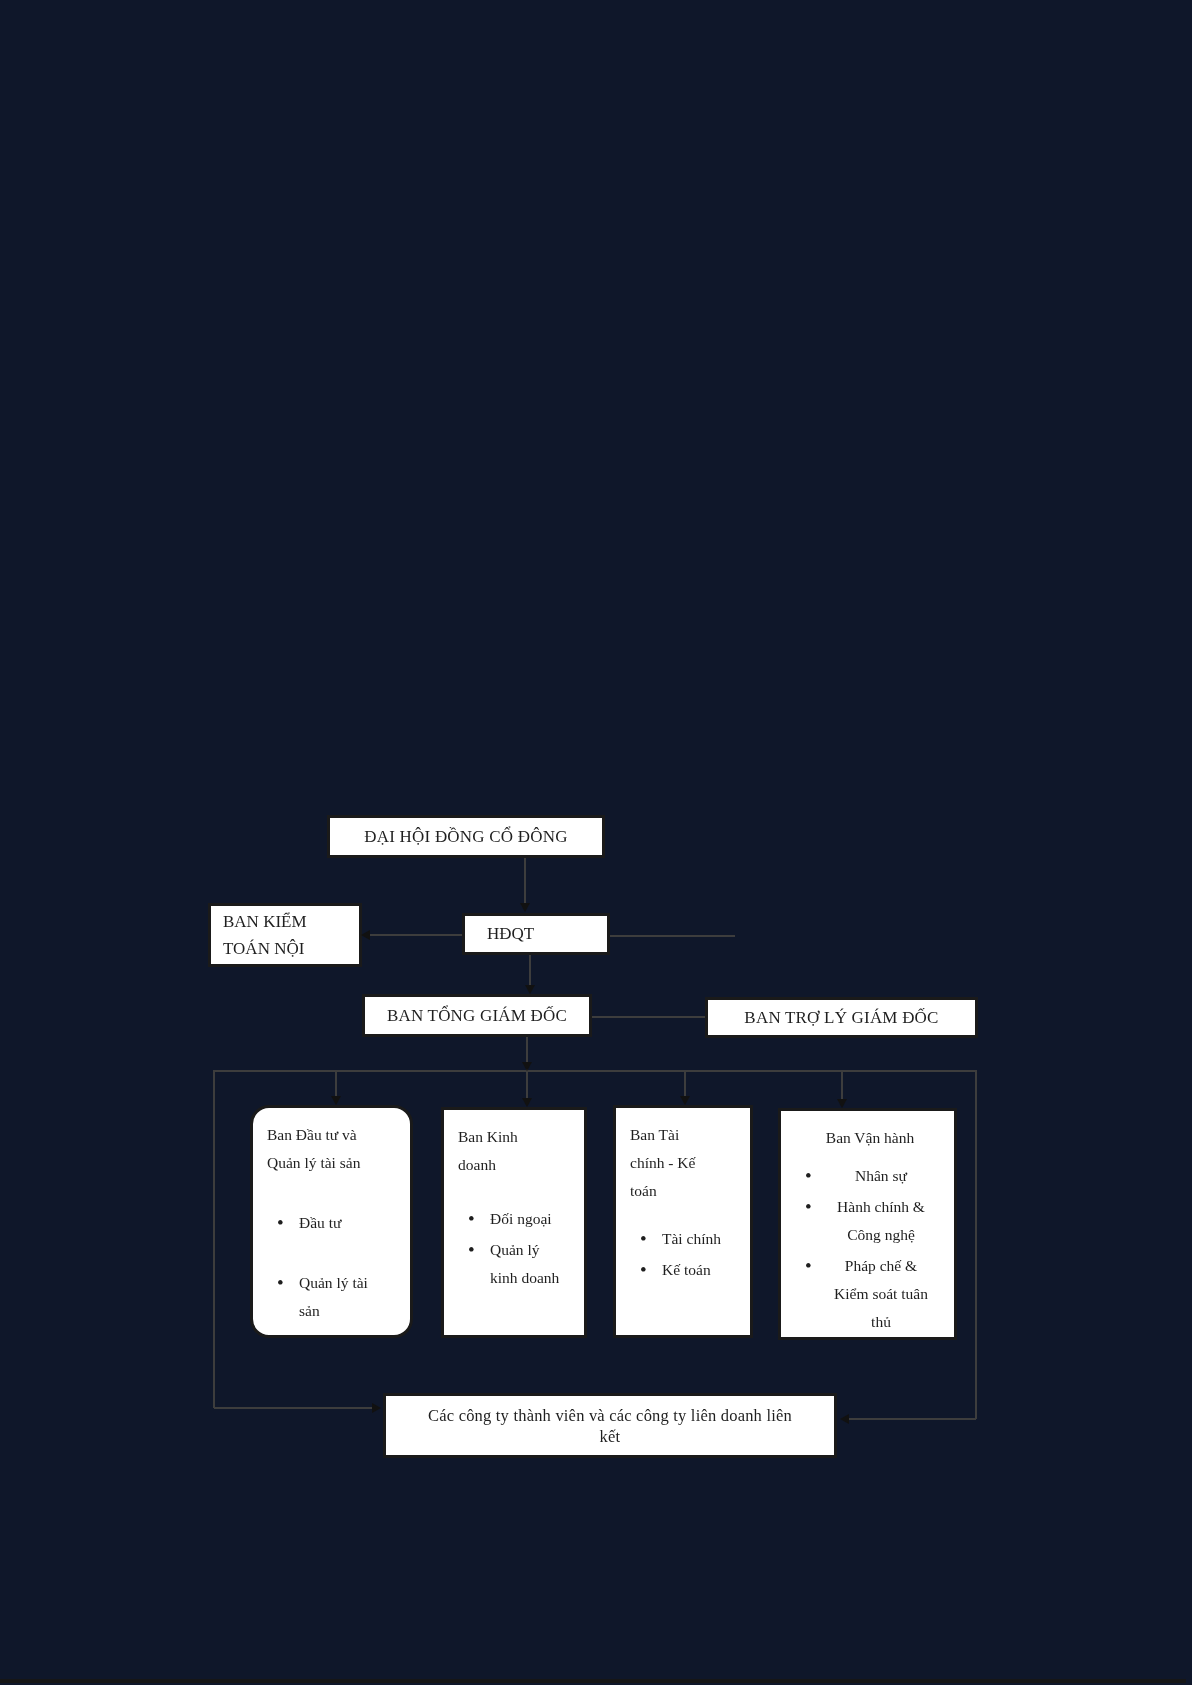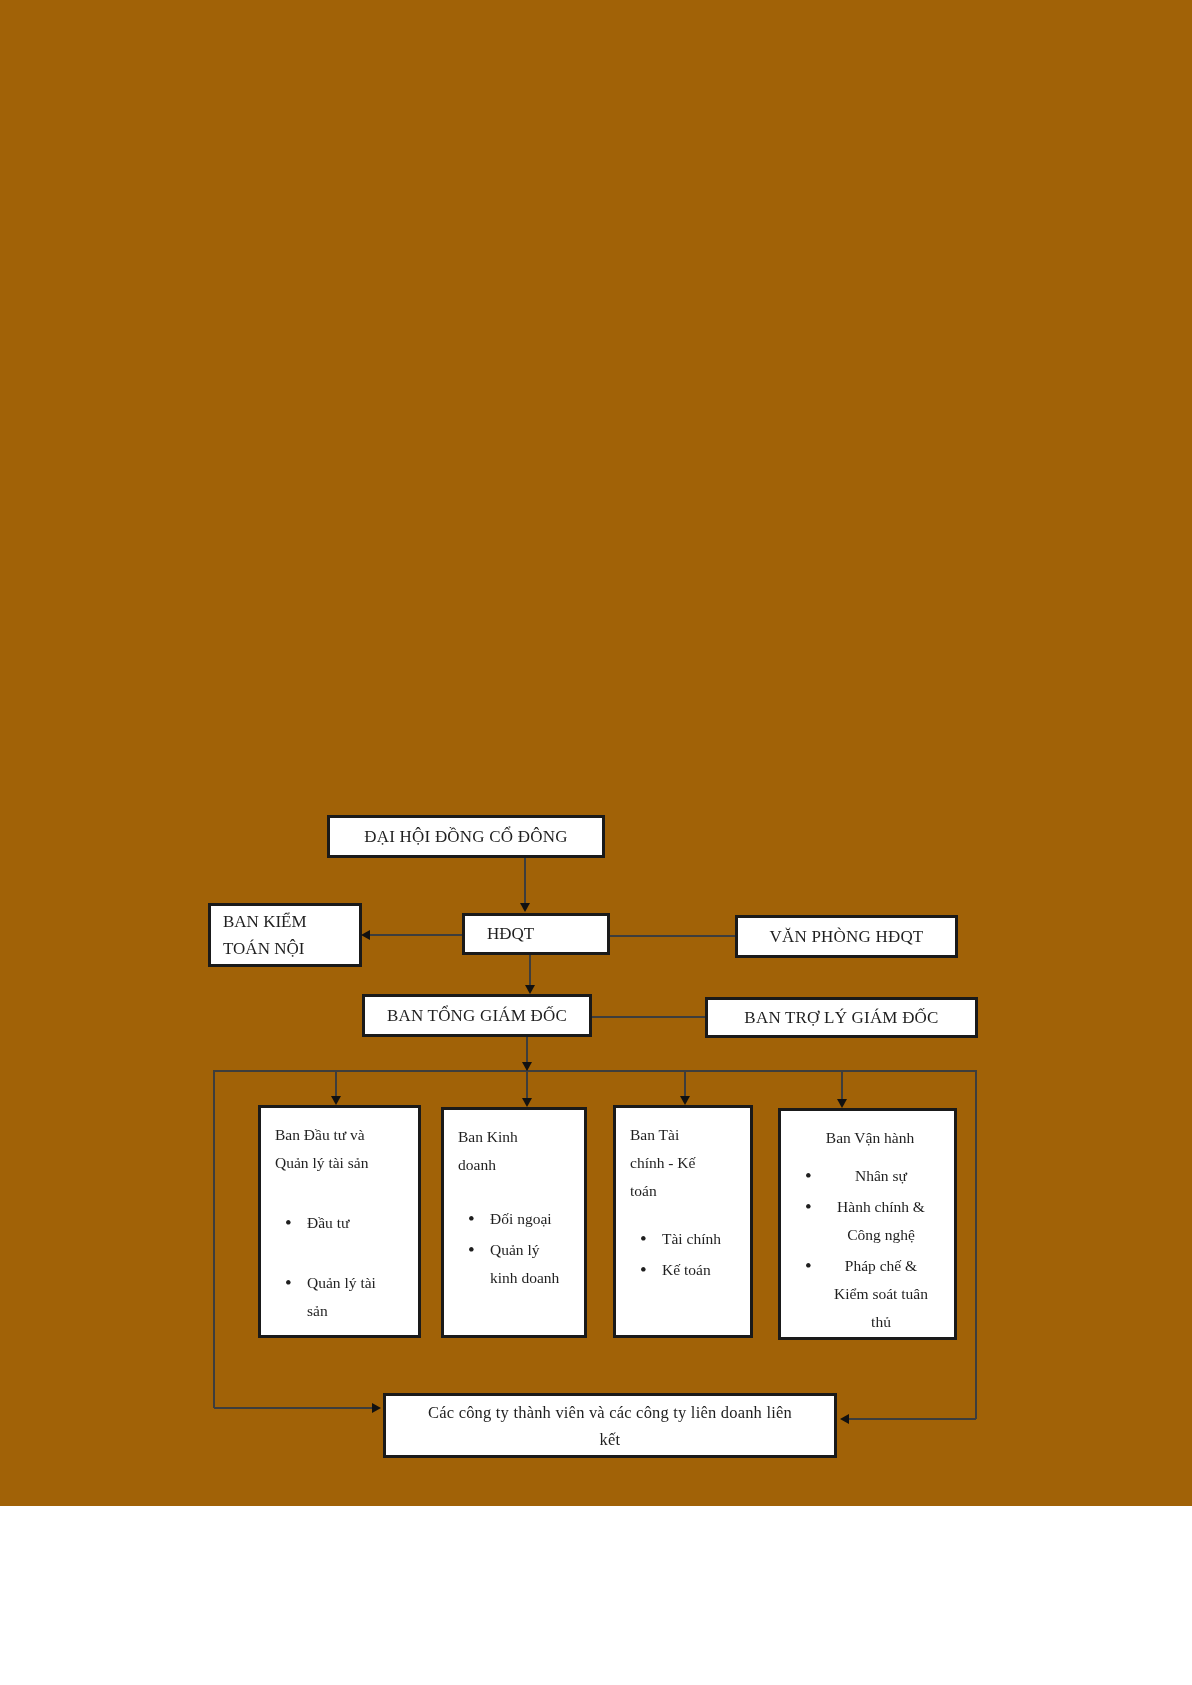--- a/index.html
+++ b/index.html
@@ -1,18 +1,18 @@
 <!DOCTYPE html>
 <html lang="vi"><head>
 <meta charset="utf-8">
 <style>
   html,body{margin:0;padding:0;background:#ffffff;}
   *{box-sizing:border-box;}
   .canvas{
-    position:relative;width:1192px;height:1506px;background:#a16207;overflow:hidden;
+    position:relative;width:1192px;height:1685px;background:#0f172a;overflow:hidden;
     font-family:"Liberation Serif","DejaVu Serif",serif;color:#1f1f1f;
   }
   
   .box{position:absolute;border:3px solid #1a1a1a;background:#fff;}
   .caps{display:flex;align-items:center;justify-content:center;text-align:center;
         font-size:17px;letter-spacing:.2px;}
   
   .hline,.vline{position:absolute;background:#3d3d3d;}
   .head-down{position:absolute;width:0;height:0;
     border-left:5px solid transparent;border-right:5px solid transparent;
@@ -50,38 +50,38 @@
   #a3-head2{left:522px;top:1098px;}
   #a4-line{left:335px;top:1072px;width:2px;height:25px;}
   #a4-head{left:331px;top:1096px;}
   #a5-line{left:684px;top:1072px;width:2px;height:25px;}
   #a5-head{left:680px;top:1096px;}
   #a6-line{left:841px;top:1072px;width:2px;height:28px;}
   #a6-head{left:837px;top:1099px;}
   
   .dept{position:absolute;border:3px solid #1a1a1a;background:#fff;
         font-size:15.5px;line-height:28px;padding:13px 6px 0 12px;}
-  #d1{left:258px;top:1105px;width:163px;height:233px;}
+  #d1{left:250px;top:1105px;width:163px;height:233px;border-radius:19px;}
   #d2{left:441px;top:1107px;width:146px;height:231px;}
   #d3{left:613px;top:1105px;width:140px;height:233px;}
   #d4{left:778px;top:1108px;width:179px;height:232px;text-align:center;}
   .dept-title{margin:0 0 20px 2px;}
   #d1 .dept-title{max-width:106px;}
   #d2 .dept-title{max-width:72px;margin-bottom:26px;}
   #d3 .dept-title{max-width:86px;}
   #d4 .dept-title{margin-bottom:10px;max-width:150px;}
   .dept ul{list-style:none;margin:0;padding:0 0 0 12px;}
   .dept li{position:relative;padding-left:22px;margin-bottom:3px;}
   .dept li::before{content:"•";position:absolute;left:0;top:0;font-size:19px;}
   #d1 li{max-width:114px;margin-top:32px;}
   #d2 li{max-width:94px;}
   #d3 li{max-width:104px;}
   #d4 li{max-width:130px;}
   
-  #b-subs{left:383px;top:1393px;width:454px;height:65px;font-size:16.5px;line-height:27px;text-align:center;}
+  #b-subs{left:383px;top:1393px;width:454px;height:65px;font-size:16.5px;line-height:21px;text-align:center;}
   #b-subs span{display:inline-block;max-width:382px;}
   #lc-line{left:214px;top:1407px;width:158px;height:2px;}
   #lc-head{left:372px;top:1403px;}
   #rc-line{left:849px;top:1418px;width:127px;height:2px;}
   #rc-head{left:840px;top:1414px;}
   
   #bottom-rule{position:absolute;left:0;top:1679px;width:1186px;height:4px;background:#161616;}
 </style>
 </head>
 <body>
@@ -99,21 +99,20 @@
 
   <div>
     <div class="hline" id="l1-line"></div>
     <div class="head-left" id="l1-head"></div>
   </div>
 
   <div class="box" id="b-board">HĐQT</div>
 
   <div class="hline" id="l2-line"></div>
 
-  <div class="box caps" id="b-office">VĂN PHÒNG HĐQT</div>
 
   <div>
     <div class="vline" id="a2-line"></div>
     <div class="head-down" id="a2-head"></div>
   </div>
 
   <div class="box caps" id="b-ceo">BAN TỔNG GIÁM ĐỐC</div>
 
   <div class="hline" id="l3-line"></div>
 

